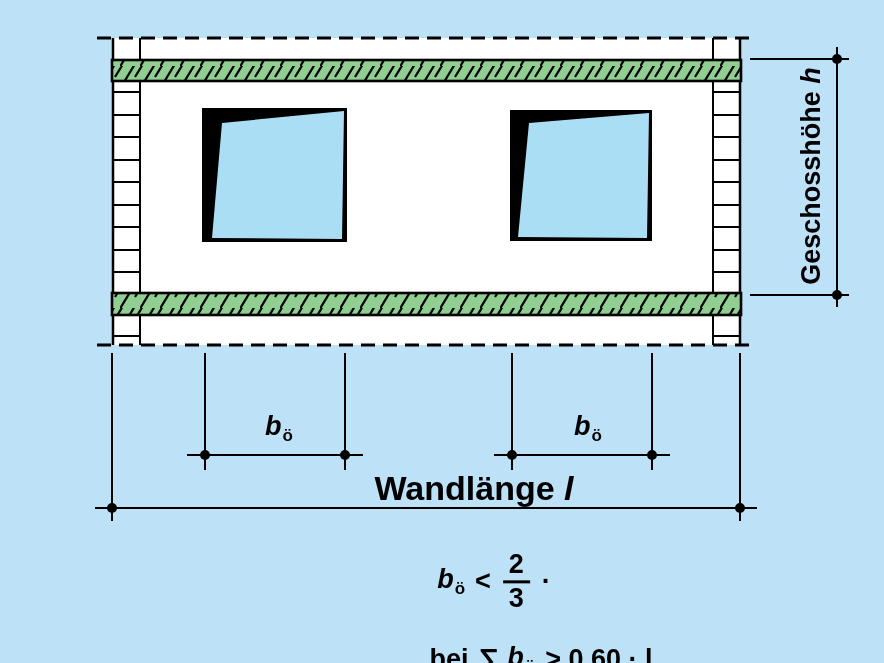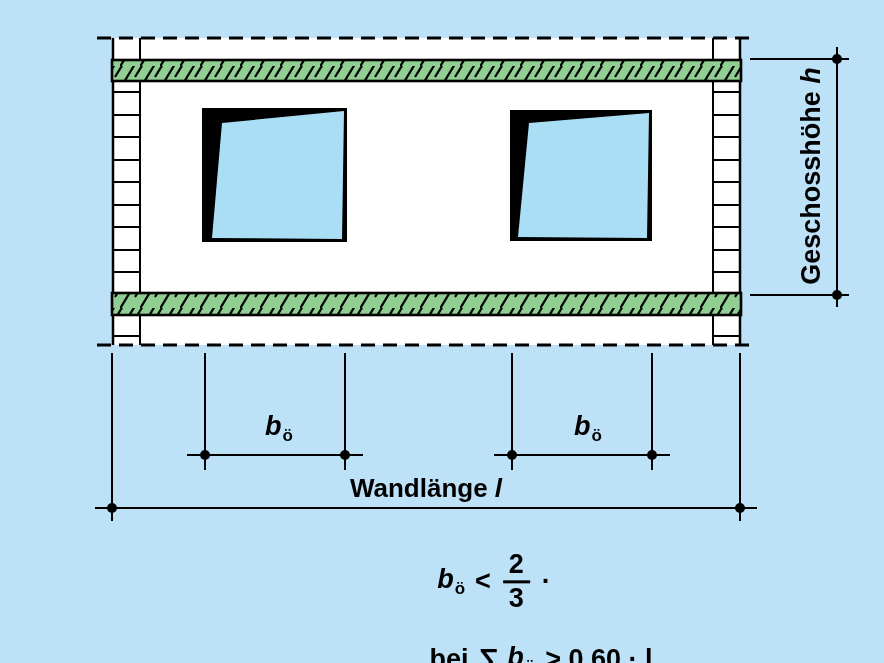--- a/index.html
+++ b/index.html
@@ -20,21 +20,21 @@
     transform:translate(-50%,-50%);
   }
   .it{font-style:italic;}
   .sub{
     font-size:17px;
     font-style:normal;
     vertical-align:-0.38em;
     margin-left:1px;
   }
   .dim-label{font-size:27px;font-style:italic;}
-  .wall-length-label{font-size:26px;}
+  .wall-length-label{font-size:34px;margin-left:48px;}
   .story-height-label{
     font-size:27px;
     transform:translate(-50%,-50%) rotate(-90deg);
   }
   .formula{
     font-size:27px;
     display:flex;
     align-items:center;
     gap:10px;
   }

